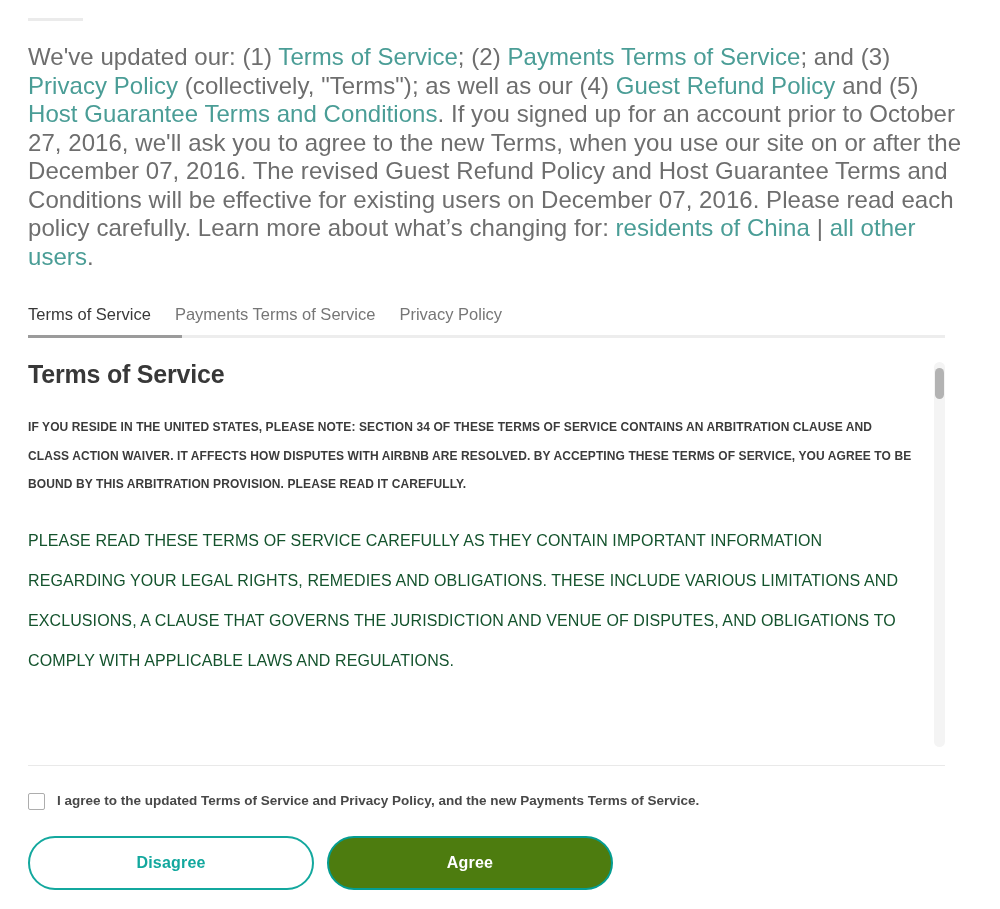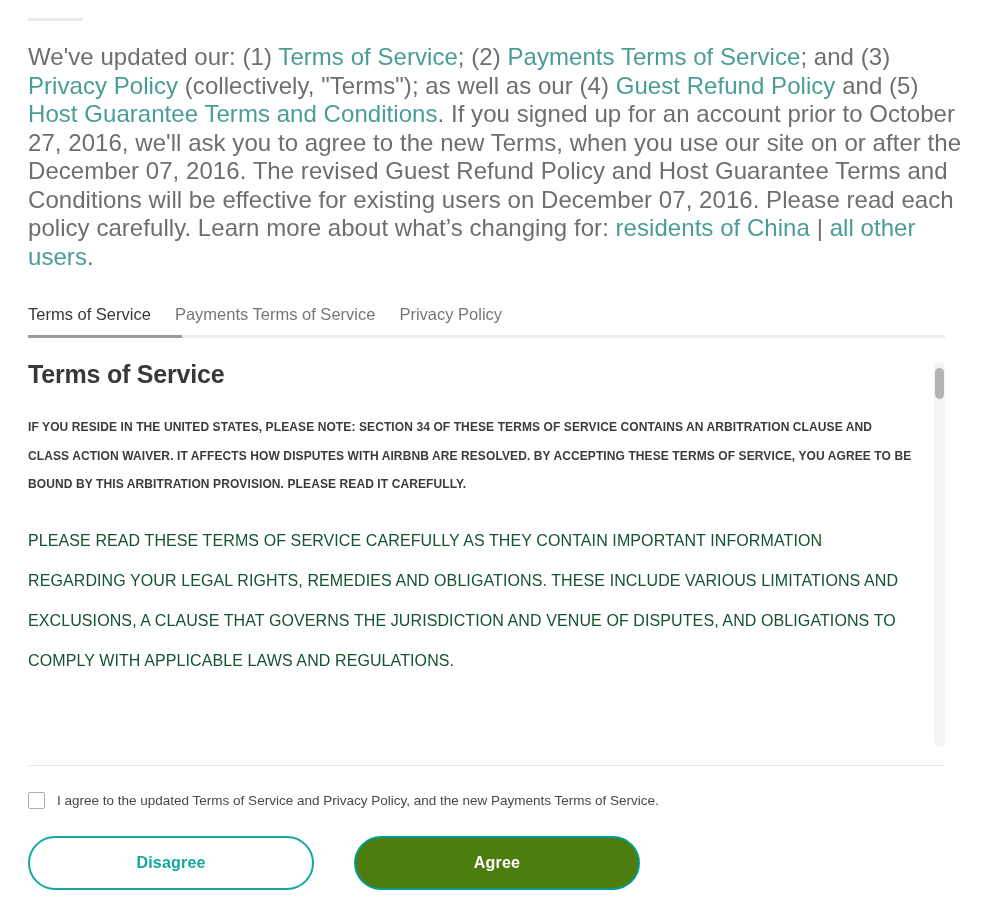--- a/index.html
+++ b/index.html
@@ -153,22 +153,23 @@
 
   
   .footer-rule {
     width: 917px;
     height: 1px;
     background: #e9e9e9;
     margin-top: 14px;
   }
   .agree-row {
     display: flex;
-    align-items: flex-start;
+    align-items: center;
     margin-top: 26px;
+    font-weight: bold;
   }
   .checkbox {
     width: 17px;
     height: 17px;
     border: 1px solid #adadad;
     border-radius: 2px;
     background: #fff;
     box-sizing: border-box;
     cursor: pointer;
     flex: none;
@@ -177,21 +178,21 @@
     margin-left: 12px;
     font-size: 13.5px;
     color: #484848;
     line-height: 18px;
   }
 
   .buttons {
     display: flex;
     align-items: center;
     margin-top: 26px;
-    gap: 40px;
+    gap: 13px;
   }
   .btn {
     font-size: 16px;
     font-weight: bold;
     border-radius: 28px;
     height: 54px;
     display: flex;
     align-items: center;
     justify-content: center;
     box-sizing: border-box;

